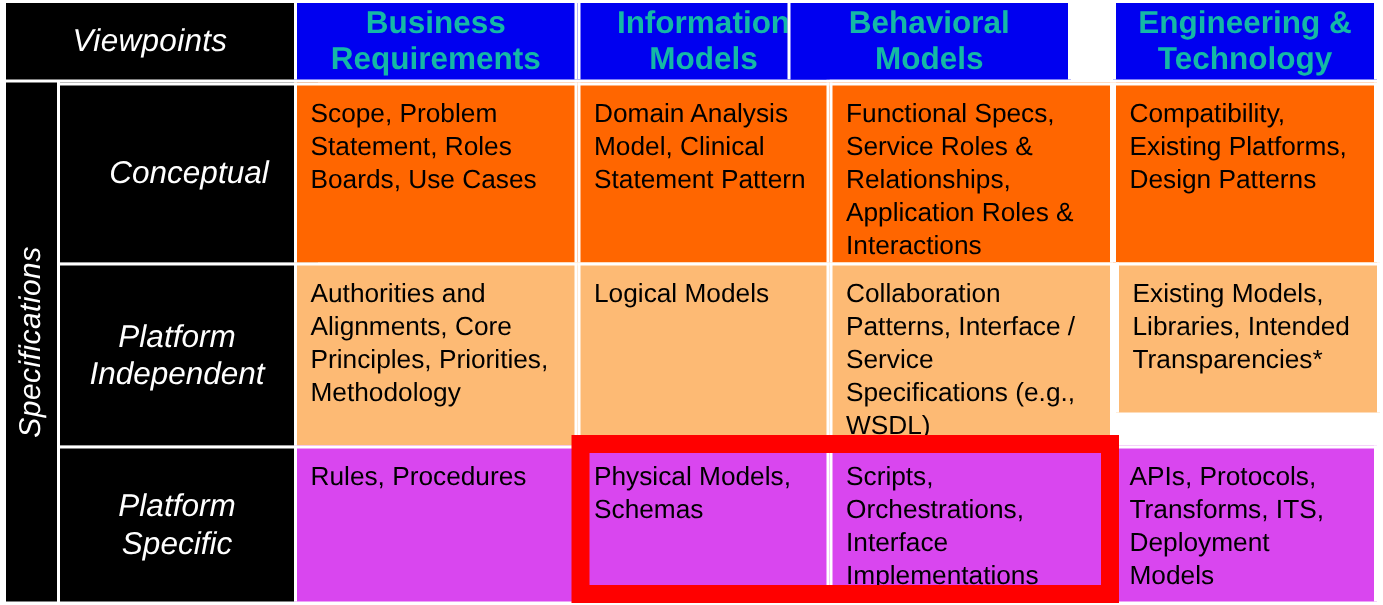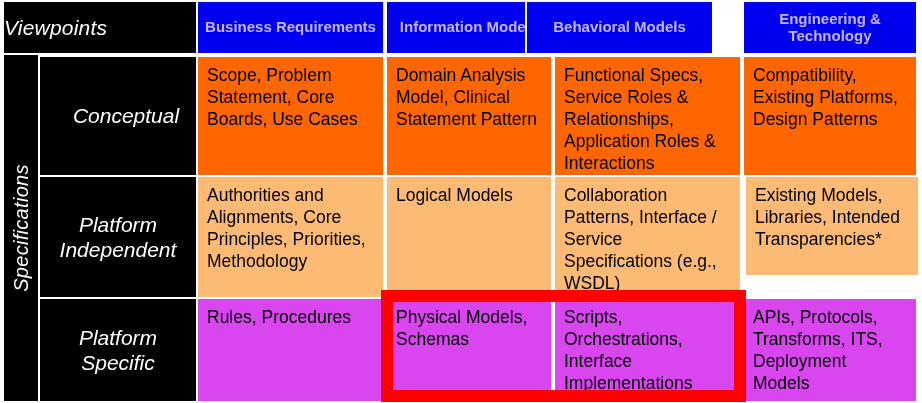--- a/index.html
+++ b/index.html
@@ -25,34 +25,35 @@
     box-sizing: border-box;
     overflow: hidden;
   }
 
   
   .hdr-corner {
     background: #000000;
     color: #ffffff;
     display: flex;
     align-items: center;
+    justify-content: center;
     font-style: italic;
     font-size: 21px;
     font-weight: 400;
     letter-spacing: .2px;
   }
   .hdr-col {
     background: #0000f0;
-    color: #c4b5fd;
+    color: #14b8a6;
     display: flex;
     align-items: center;
     justify-content: center;
     text-align: center;
     font-weight: bold;
-    font-size: 15px;
+    font-size: 21px;
     line-height: 1.12;
     padding: 0 6px;
     border-left: 2px solid #ffffff;
     border-right: 2px solid #ffffff;
   }
 
   
   .spine {
     background: #000000;
     color: #ffffff;
@@ -133,21 +134,21 @@
   <div class="cell spine" style="left:4px; top:55px; width:34px; height:346px;">
     <span class="spine-text">Specifications</span>
   </div>
 
   <div class="row-conceptual">
     <div class="cell rowlabel" style="left:40px; top:55px; width:172px; height:120px;">
       <span>Conceptual</span>
     </div>
 
     <div class="cell content" style="left:196px; top:55px; width:189px; height:120px;">
-      <span>Scope, Problem Statement, Core Boards, Use Cases</span>
+      <span>Scope, Problem Statement, Roles Boards, Use Cases</span>
     </div>
 
     <div class="cell content" style="left:385px; top:55px; width:168px; height:120px;">
       <span>Domain Analysis Model, Clinical Statement Pattern</span>
     </div>
 
     <div class="cell content" style="left:553px; top:55px; width:189px; height:120px;">
       <span>Functional Specs, Service Roles &amp; Relationships, Application Roles &amp; Interactions</span>
     </div>
 

